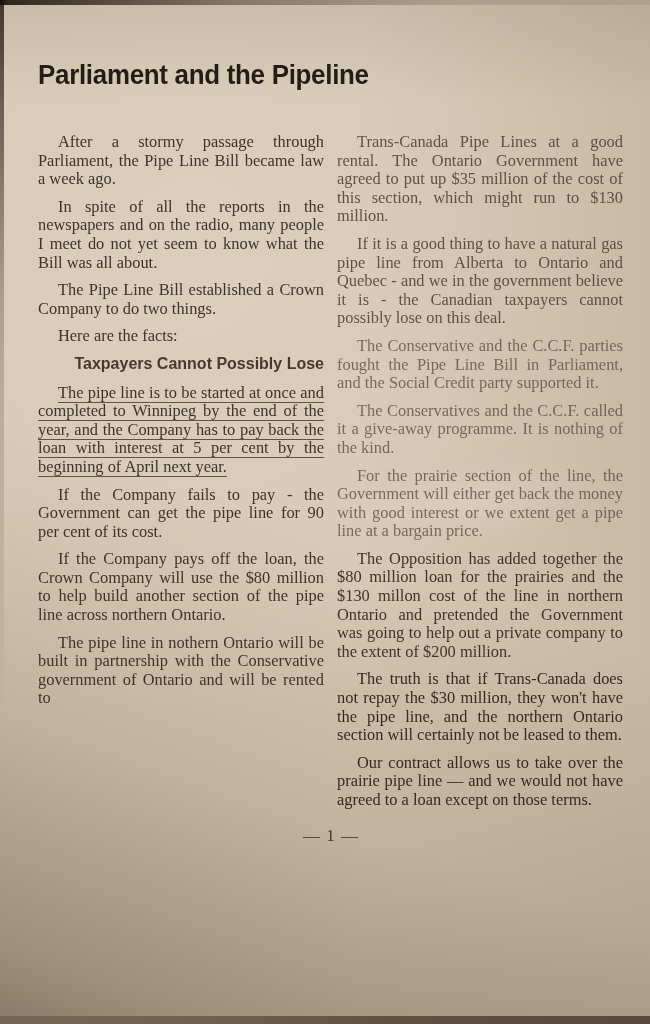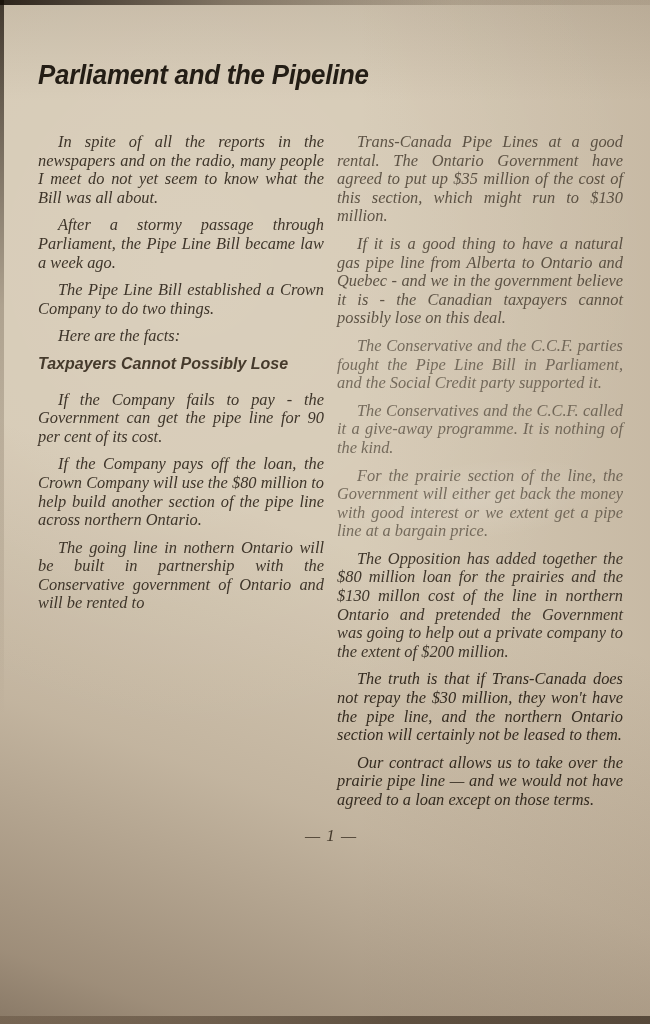--- a/index.html
+++ b/index.html
@@ -16,21 +16,20 @@
     position: relative;
     width: 650px;
     height: 1024px;
     background:
       radial-gradient(120% 80% at 30% 25%, rgba(255,255,255,0.10), rgba(0,0,0,0) 60%),
       linear-gradient(to bottom, rgba(58,40,24,0.10), rgba(0,0,0,0) 10%),
       linear-gradient(200deg, rgba(0,0,0,0) 52%, rgba(92,66,44,0.16) 74%, rgba(74,51,32,0.40) 94%, rgba(60,40,24,0.50) 100%),
       linear-gradient(to right, rgba(0,0,0,0) 55%, rgba(96,70,48,0.12) 100%),
       #d6cab5;
     font-family: "Liberation Serif", serif;
-    font-style: italic;
   }
   
   .photo::before {
     content: "";
     position: absolute; left: 0; top: 0; right: 0; height: 5px;
     background: linear-gradient(to right, rgba(18,10,4,0.85), rgba(44,30,16,0.45) 35%, rgba(70,52,32,0.18) 70%, rgba(70,52,32,0.10));
     pointer-events: none;
   }
   .photo::after {
     content: "";
@@ -82,22 +81,22 @@
   }
   .col p {
     margin: 0 0 9px 0;
     text-indent: 20px;
   }
   .section-heading {
     font-family: "Liberation Sans", sans-serif;
     font-weight: 700;
     font-size: 16px;
     color: #453a2c;
-    margin: 3px 0 17px 0;
-    text-align: left;
+    margin: 3px 0 10px 0;
+    text-align: right;
   }
   .underlined {
     text-decoration: underline;
     text-decoration-thickness: 1px;
     text-underline-offset: 3.5px;
     text-decoration-color: rgba(62,53,42,0.8);
   }
   .faded  { color: rgba(70,60,48,0.68); }
   .softer { color: rgba(66,56,44,0.82); }
   .darker { color: #342b20; }
@@ -116,28 +115,29 @@
 <div class="photo">
   <div class="shade-wrinkle"></div>
 
   <div class="content">
 
     <div class="title">Parliament and the Pipeline</div>
 
     <div class="columns">
 
       <div class="col">
+        <p>After a stormy passage through Parliament, the Pipe Line Bill became law a week ago.</p>
         <p>In spite of all the reports in the newspapers and on the radio, many people I meet do not yet seem to know what the Bill was all about.</p>
-        <p>After a stormy passage through Parliament, the Pipe Line Bill became law a week ago.</p>
         <p>The Pipe Line Bill established a Crown Company to do two things.</p>
         <p>Here are the facts:</p>
         <div class="section-heading">Taxpayers Cannot Possibly Lose</div>
+        <p class="underlined">The pipe line is to be started at once and completed to Winnipeg by the end of the year, and the Company has to pay back the loan with interest at 5 per cent by the beginning of April next year.</p>
         <p>If the Company fails to pay - the Government can get the pipe line for 90 per cent of its cost.</p>
         <p>If the Company pays off the loan, the Crown Company will use the $80 million to help build another section of the pipe line across northern Ontario.</p>
-        <p>The going line in nothern Ontario will be built in partnership with the Conservative government of Ontario and will be rented to</p>
+        <p>The pipe line in nothern Ontario will be built in partnership with the Conservative government of Ontario and will be rented to</p>
       </div>
 
       <div class="col">
         <p class="softer">Trans-Canada Pipe Lines at a good rental. The Ontario Government have agreed to put up $35 million of the cost of this section, which might run to $130 million.</p>
         <p class="softer">If it is a good thing to have a natural gas pipe line from Alberta to Ontario and Quebec - and we in the government believe it is - the Canadian taxpayers cannot possibly lose on this deal.</p>
         <p class="faded">The Conservative and the C.C.F. parties fought the Pipe Line Bill in Parliament, and the Social Credit party supported it.</p>
         <p class="faded">The Conservatives and the C.C.F. called it a give-away programme. It is nothing of the kind.</p>
         <p class="faded">For the prairie section of the line, the Government will either get back the money with good interest or we extent get a pipe line at a bargain price.</p>
         <p>The Opposition has added together the $80 million loan for the prairies and the $130 millon cost of the line in northern Ontario and pretended the Government was going to help out a private company to the extent of $200 million.</p>
         <p class="darker">The truth is that if Trans-Canada does not repay the $30 million, they won't have the pipe line, and the northern Ontario section will certainly not be leased to them.</p>

